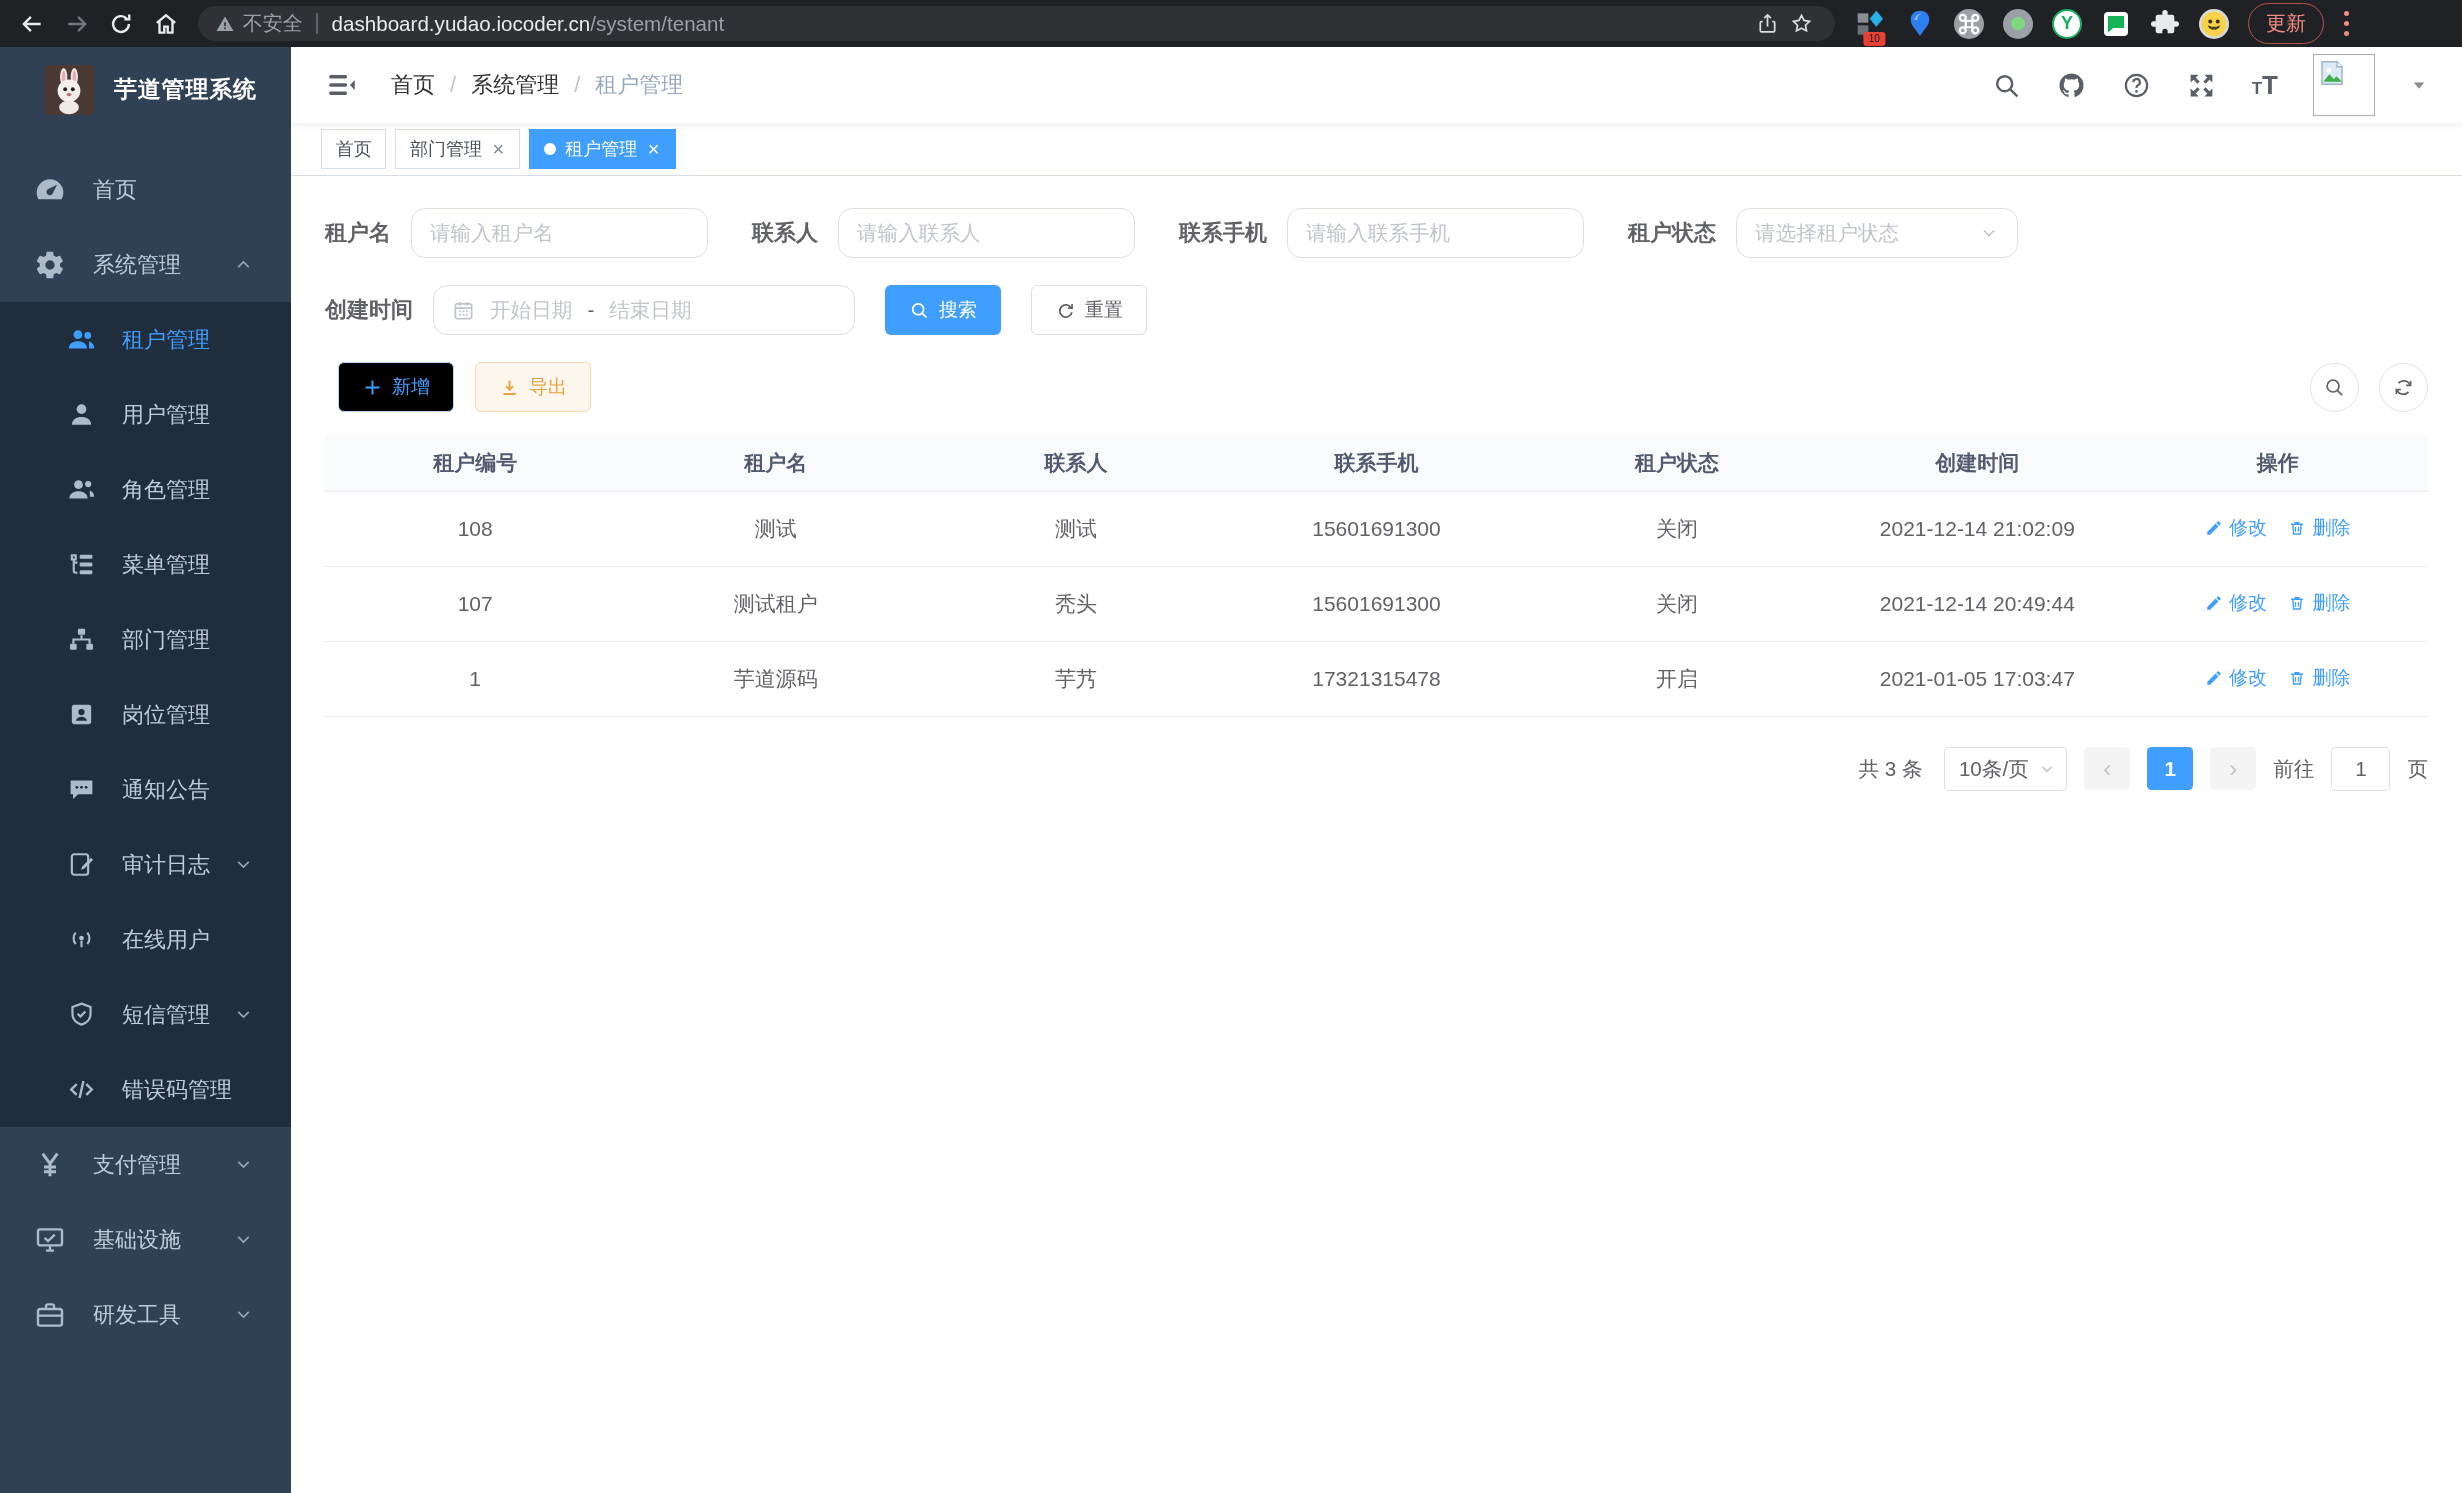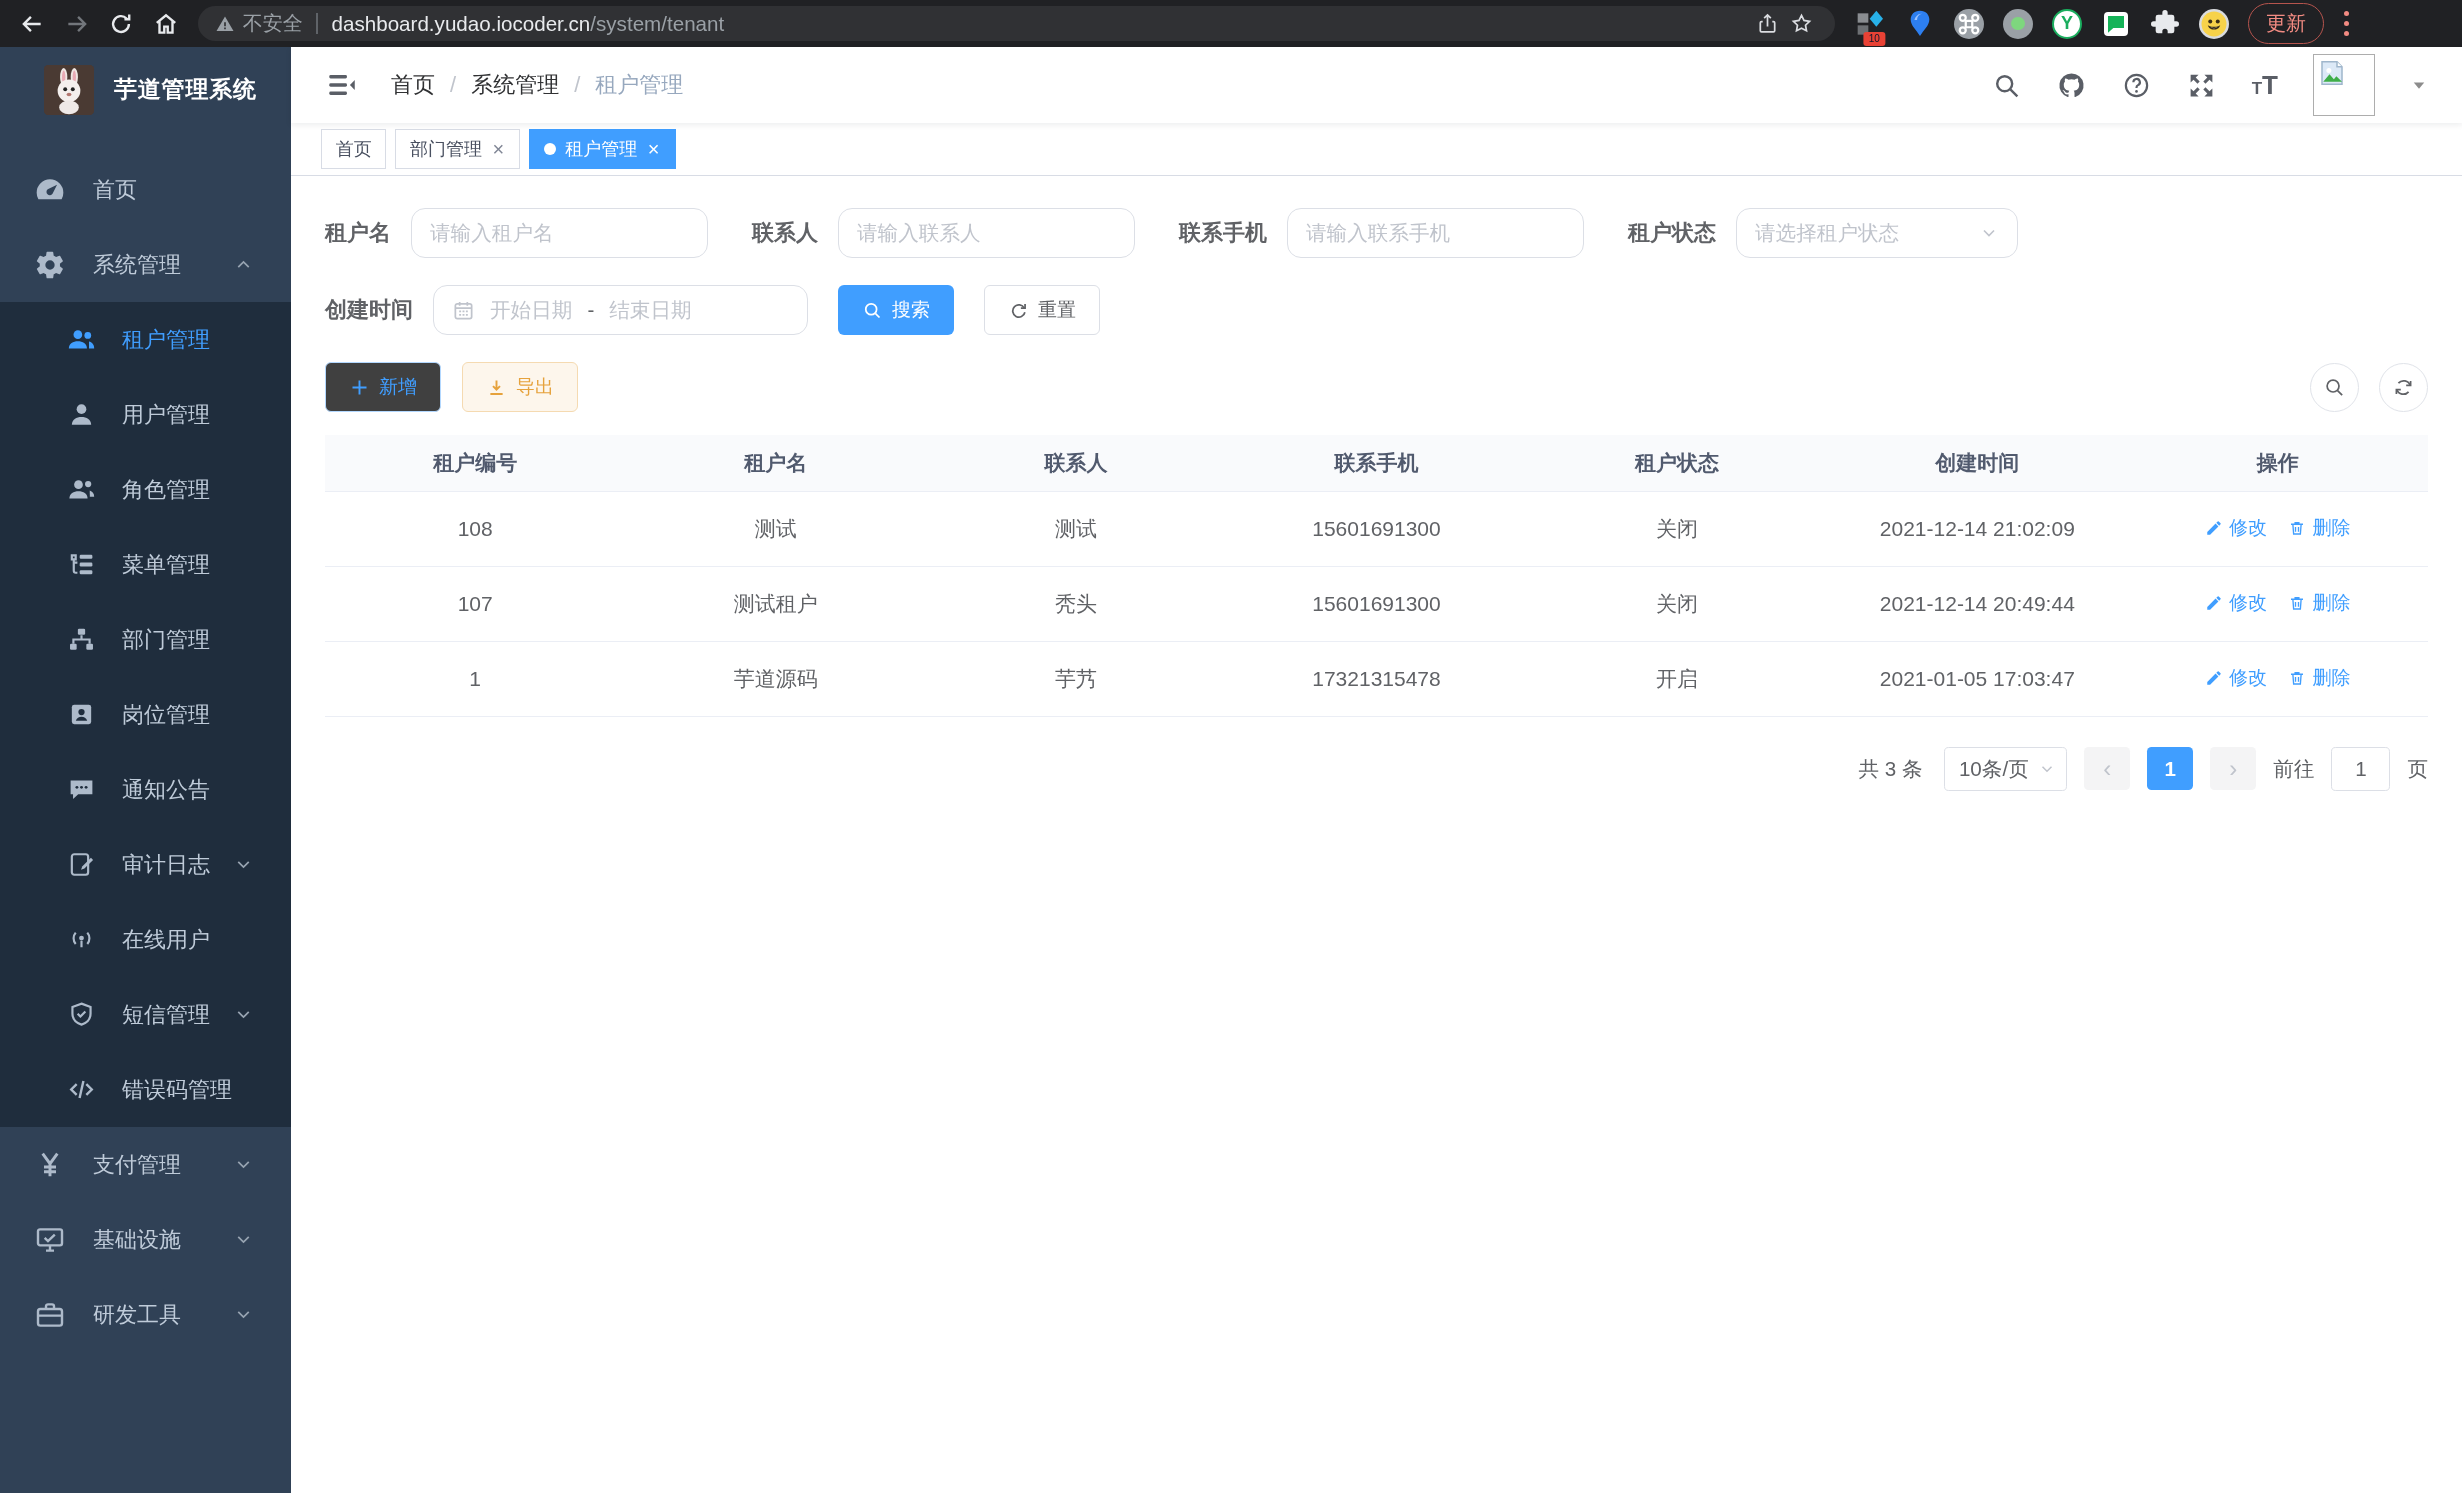--- a/index.html
+++ b/index.html
@@ -92,31 +92,31 @@
   .f-item { display:flex; align-items:center; margin-right:44px; }
   .f-label { font-size:22px; font-weight:700; color:#606266; margin-right:20px; white-space:nowrap; }
   .box { height:50px; border:1.5px solid #dcdfe6; border-radius:14px; background:#fff;
     display:flex; align-items:center; padding:0 18px; font-size:20.6px; color:#606266; }
   input.box { width:297px; }
   input.box::placeholder { color:#c0c4cc; }
   .select-box { width:282px; justify-content:space-between; cursor:pointer; }
   .select-box .ph { color:#c0c4cc; }
   .select-box .caret { color:#c0c4cc; }
   .select-box .caret svg { width:20px; height:20px; }
-  .date-box { width:375px; gap:15px; cursor:text; }
+  .date-box { width:422px; gap:15px; cursor:text; }
   .date-box .cal { color:#c0c4cc; } .date-box .cal svg { width:23px; height:23px; }
   .date-box .ph { color:#c0c4cc; font-size:20.6px; }
   .date-box .sep { color:#606266; }
   .btn { height:50px; border-radius:6px; font-size:19px; display:inline-flex; align-items:center;
     gap:9px; padding:0 23px; border:1.5px solid transparent; cursor:pointer; white-space:nowrap;
     font-family:inherit; }
   .btn svg { width:21px; height:21px; }
   .btn-primary { background:#409eff; color:#fff; }
   .btn-default { background:#fff; border-color:#dcdfe6; color:#606266; }
-  .btn-plain-primary { background:#404040; border-color:#b3d8ff; color:#409eff; }
+  .btn-plain-primary { background:#000000; border-color:#b3d8ff; color:#409eff;margin-left:13px; }
   .btn-plain-warning { background:#fdf6ec; border-color:#f5dab1; color:#e6a23c; }
   .ml20 { margin-left:15px; } .ml40 { margin-left:30px; }
 
   .action-row { display:flex; align-items:center; margin:3px 0 23px; }
   .action-row .gap { width:21px; }
   .right-tools { margin-left:auto; display:flex; gap:20px; }
   .round-btn { width:49px; height:49px; border-radius:50%; border:1.5px solid #e0e3e9; background:#fff;
     display:flex; align-items:center; justify-content:center; color:#606266; cursor:pointer; }
   .round-btn svg { width:23px; height:23px; }
 

